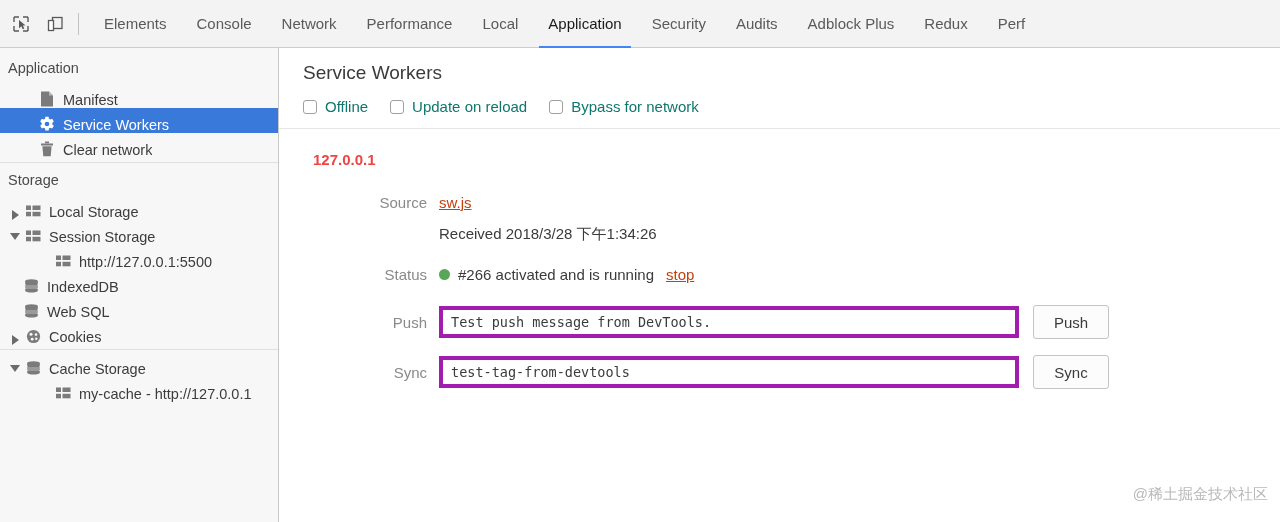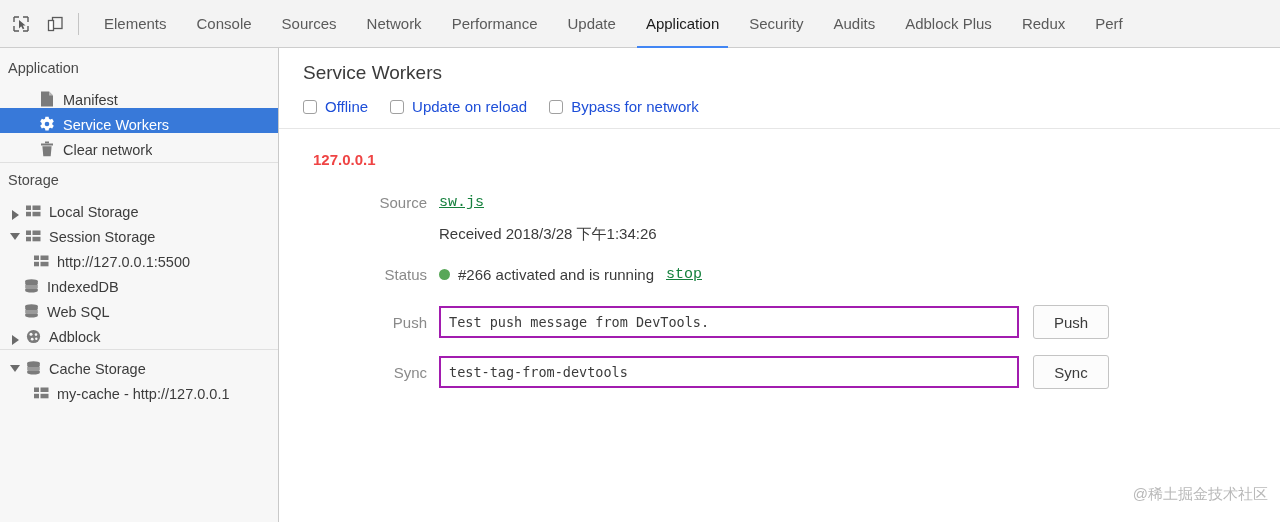--- a/index.html
+++ b/index.html
@@ -78,21 +78,21 @@
     display: flex; align-items: flex-end;
     height: 25px;
     padding-left: 8px;
     font-size: 14.5px;
     color: #3c3c3c;
     cursor: pointer;
     white-space: nowrap;
   }
   .tree-row.selected { background: #3879d9; color: #ffffff; }
   .tree-row.indent1 { padding-left: 22px; }
-  .tree-row.indent2 { padding-left: 32px; }
+  .tree-row.indent2 { padding-left: 54px; }
   .arrow {
     width: 14px; flex: 0 0 14px;
     display: inline-flex; align-items: center; justify-content: center;
     margin-right: 2px;
   }
   .arrow.spacer { visibility: hidden; }
   .arrow i {
     display: block;
     width: 0; height: 0;
     border-top: 5px solid transparent;
@@ -128,59 +128,58 @@
   .cbrow { display: flex; align-items: center; padding-bottom: 13px; }
   .cb-item { display: flex; align-items: center; margin-right: 22px; cursor: pointer; }
   .cbox {
     width: 14px; height: 14px;
     border: 1px solid #a0a0a0;
     border-radius: 3px;
     background: #fff;
     margin-right: 8px;
     flex: 0 0 14px;
   }
-  .cb-label { font-size: 15px; color: #1d4ed8; }
+  .cb-label { font-size: 15px; color: #0f766e; }
   .hrule { height: 1px; background: #e6e6e6; }
 
   .worker { padding: 22px 0 0 0; }
   .origin {
     font-size: 15px; font-weight: bold;
     color: #ef4444;
     padding-left: 34px;
     margin-bottom: 26px;
   }
   .frow { display: flex; align-items: center; margin-bottom: 22px; }
   .flabel {
     width: 160px; flex: 0 0 160px;
     text-align: right;
     font-size: 15px;
     color: #8a8a8a;
     padding-right: 12px;
   }
   .fval { font-size: 15px; color: #3b3b3b; display: flex; align-items: center; }
   .link {
-    color: #15803d;
+    color: #c2410c;
     text-decoration: underline;
     cursor: pointer;
-    font-family: Liberation Mono, monospace;
   }
   .subrow { margin-top: -8px; }
   .dot {
     width: 11px; height: 11px; border-radius: 50%;
     background: #58a758;
     margin-right: 8px;
     flex: 0 0 11px;
   }
   .gap { width: 12px; flex: 0 0 12px; }
 
   .inrow { display: flex; align-items: center; margin-bottom: 16px; }
   .tinput {
     width: 580px;
     height: 32px;
-    border: 2px solid #a21caf;
+    border: 4px solid #a21caf;
     background: #fff;
     font-family: "DejaVu Sans Mono", monospace;
     font-size: 13.5px;
     color: #3b3b3b;
     padding: 0 8px;
     outline: none;
   }
   .btn {
     margin-left: 14px;
     min-width: 76px;
@@ -218,24 +217,23 @@
     <div class="tool-icon">
       <svg width="18" height="18" viewBox="0 0 18 18">
         <rect x="6.5" y="2.5" width="9.5" height="11" fill="none" stroke="#5a5a5a" stroke-width="1.3"></rect>
         <rect x="2.5" y="5.5" width="5" height="10" fill="#ffffff" stroke="#5a5a5a" stroke-width="1.3"></rect>
       </svg>
     </div>
     <div class="tool-sep"></div>
     <div class="tabs">
       <div class="tab">Elements</div>
       <div class="tab">Console</div>
-      <div class="tab">Sources</div>
       <div class="tab">Network</div>
       <div class="tab">Performance</div>
-      <div class="tab">Update</div>
+      <div class="tab">Local</div>
       <div class="tab active">Application</div>
       <div class="tab">Security</div>
       <div class="tab">Audits</div>
       <div class="tab">Adblock Plus</div>
       <div class="tab">Redux</div>
       <div class="tab">Perf</div>
     </div>
   </div>
 
   <div class="body">
@@ -360,21 +358,21 @@
           </span>
         <span class="ic">
           <svg width="15" height="15" viewBox="0 0 15 15">
             <circle cx="7.5" cy="7.5" r="6.6" fill="#7b7b7b"></circle>
             <circle cx="5" cy="5.2" r="1.5" fill="#f7f7f7"></circle>
             <circle cx="10" cy="5.6" r="1.3" fill="#f7f7f7"></circle>
             <circle cx="6.2" cy="10.2" r="1.4" fill="#f7f7f7"></circle>
             <circle cx="10.3" cy="9.8" r="1.2" fill="#f7f7f7"></circle>
           </svg>
         </span>
-        <span class="tree-label">Adblock</span>
+        <span class="tree-label">Cookies</span>
       </div>
 
       <div class="divider"></div>
 
 
       <div class="tree-row">
         <span class="arrow down">
             <i></i>
           </span>
         <span class="ic">

